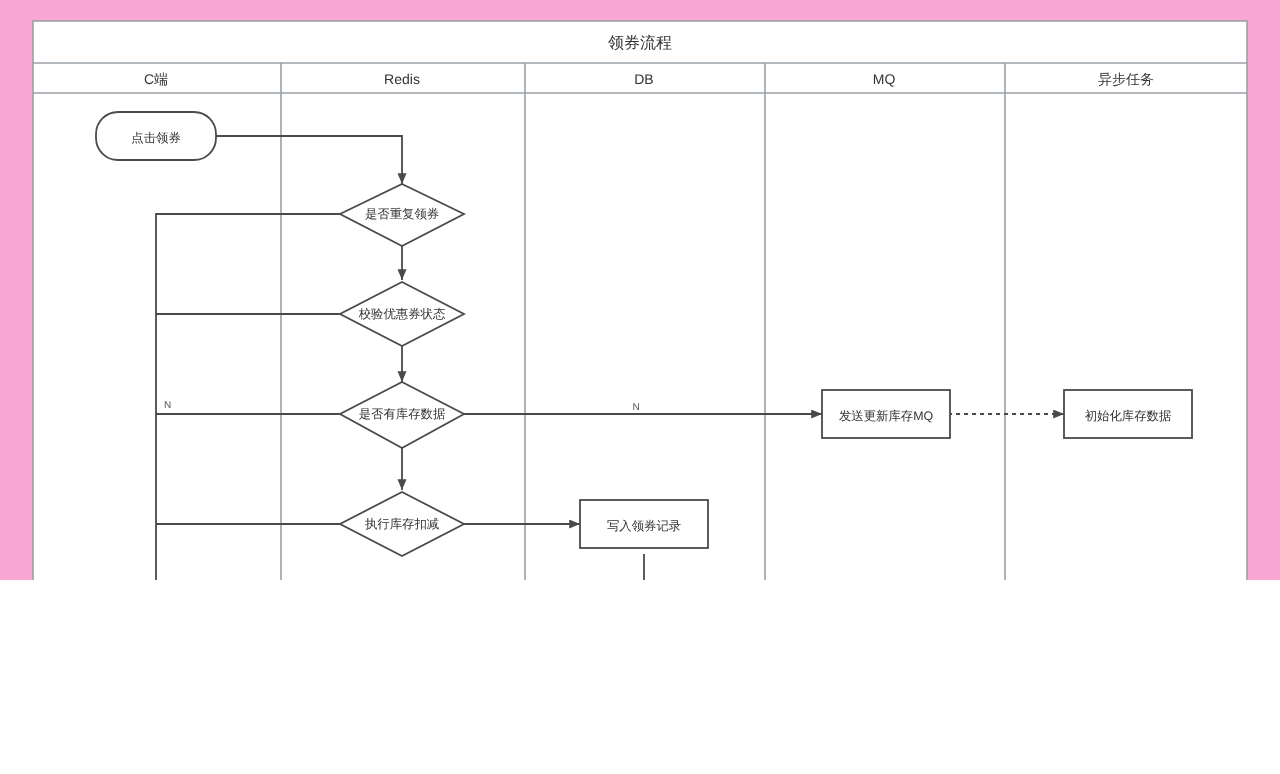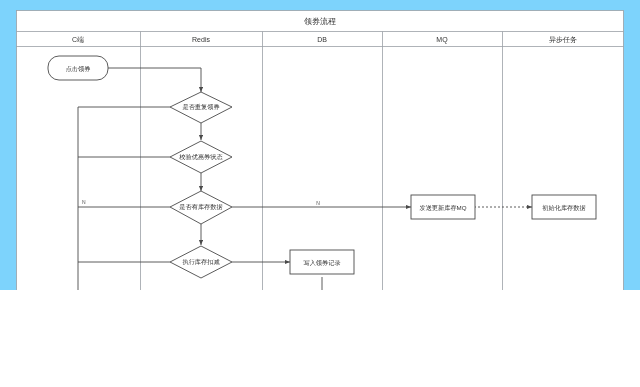--- a/index.html
+++ b/index.html
@@ -5,21 +5,21 @@
   html, body {
     margin: 0;
     padding: 0;
     background: #ffffff;
     font-family: "Liberation Sans", "DejaVu Sans", sans-serif;
   }
   #canvas {
     position: relative;
     width: 640px;
     height: 290px;
-    background: #7dd3fc;
+    background: #f9a8d4;
     overflow: hidden;
   }
   #diagram-svg {
     position: absolute;
     left: 0;
     top: 0;
   }
   .lane-title, .lane-header-label, .node-label, .edge-label, .watermark-label {
     user-select: none;
   }

